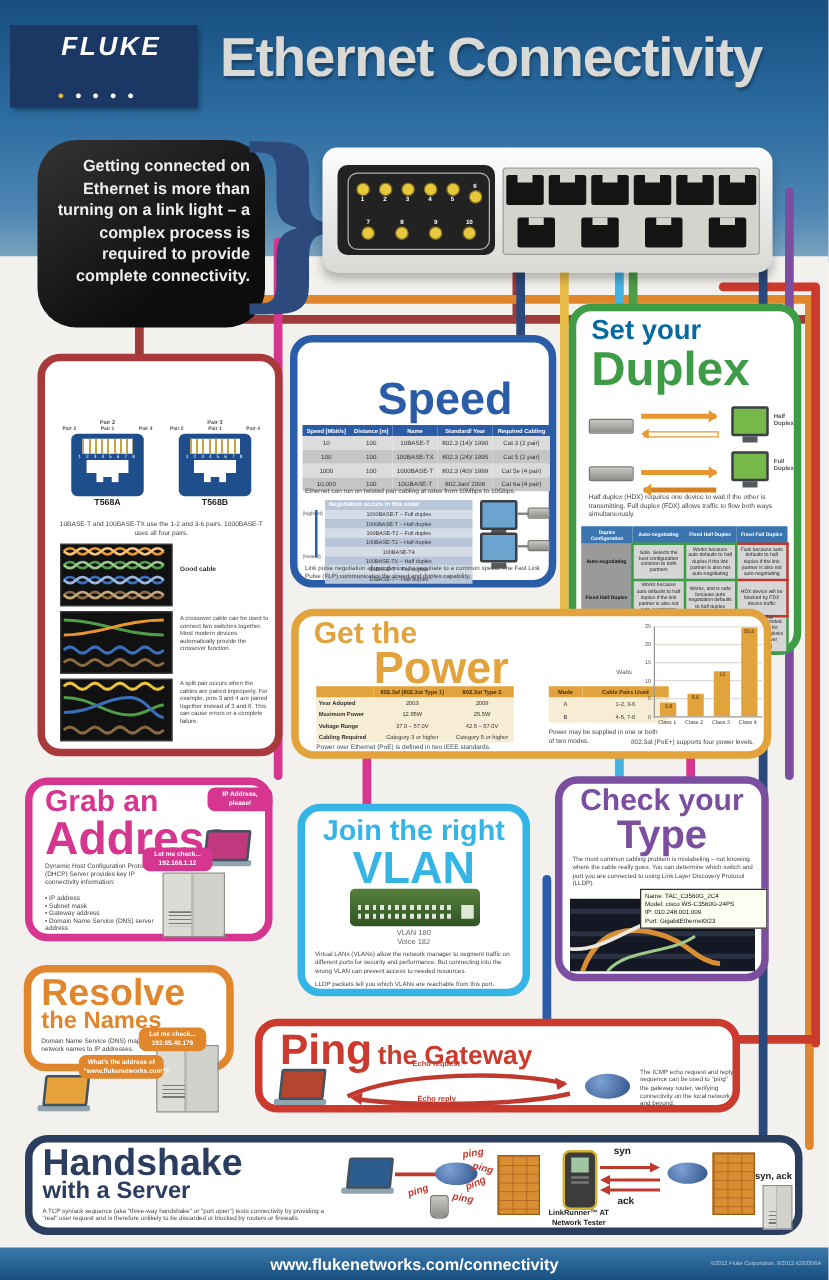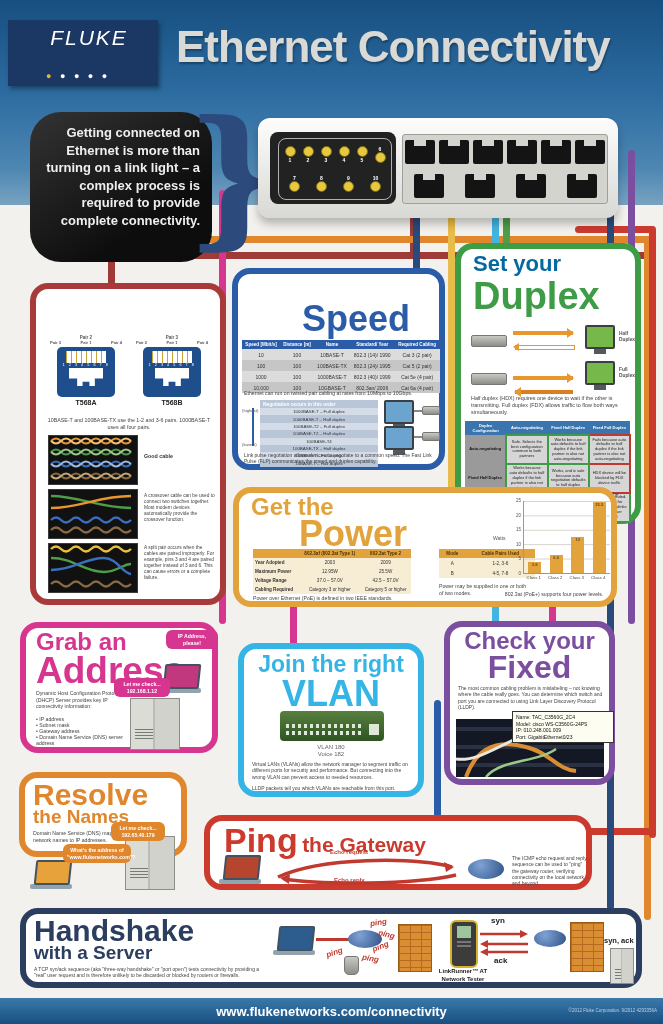--- a/index.html
+++ b/index.html
@@ -4,21 +4,21 @@
 <style>
   html,body{margin:0;padding:0;}
   .poster{position:relative;width:663px;height:1024px;overflow:hidden;background:#f2f1ed;
     font-family:"Liberation Sans",sans-serif;}
   
   .hdr{position:absolute;left:0;top:0;width:663px;height:210px;z-index:0;
     background:linear-gradient(180deg,#174f80 0%,#2d6ca1 45%,#4d86b2 80%,#7fa6c2 100%);}
   .hdr-white{position:absolute;left:0;top:205px;width:663px;height:795px;background:#f2f1ed;z-index:0;}
   .logo{position:absolute;left:8px;top:20px;width:150px;height:60px;background:#1b3764;
     box-shadow:2px 3px 4px rgba(0,0,0,.35);z-index:3;padding-top:6px;}
-  .logo .l1{display:block;color:#fff;font-size:21px;font-weight:normal;font-style:italic;
+  .logo .l1{display:block;color:#fff;font-size:21px;font-weight:bold;font-style:italic;
     letter-spacing:2px;text-align:center;margin-left:12px;}
   .logo .l2{display:block;color:#e8b53a;font-size:19px;font-weight:bold;font-style:italic;
     text-align:right;padding-right:16px;margin-top:-3px;}
   .logo .dots{position:absolute;left:38px;bottom:5px;font-size:9px;letter-spacing:3px;}
   .logo .dots .gold{color:#e8b53a}.logo .dots .white{color:#fff}
   .main-title{position:absolute;left:176px;top:22px;z-index:3;color:#d9d9d6;font-size:44px;
     font-weight:bold;letter-spacing:-1px;text-shadow:1px 2px 2px rgba(0,0,0,.3);}
   
   .intro{position:absolute;left:30px;top:112px;width:160px;height:138px;z-index:3;
     background:linear-gradient(145deg,#333 0%,#0d0d0d 70%);border-radius:31px;
@@ -542,21 +542,21 @@
       <div style="position:absolute;right:5px;bottom:6px;width:10px;height:11px;background:#dfe8d8;"></div>
     </div>
     <div class="abs" style="left:0;top:95px;width:174px;text-align:center;font-size:6px;color:#666;">VLAN 180</div>
     <div class="abs" style="left:0;top:102px;width:174px;text-align:center;font-size:6px;color:#666;">Voice 182</div>
     <div class="abs cap" style="left:8px;top:112px;width:160px;font-size:5px;">Virtual LANs (VLANs) allow the network manager to segment traffic on different ports for security and performance. But connecting into the wrong VLAN can prevent access to needed resources.</div>
     <div class="abs cap" style="left:8px;top:136px;width:160px;font-size:5px;">LLDP packets tell you which VLANs are reachable from this port.</div>
   </div>
 
   <div class="card b-port" style="left:444px;top:621px;width:171px;height:164px;">
     <div class="abs" style="left:0;top:0px;width:159px;text-align:center;color:#7b4ea0;font-size:24px;font-weight:bold;">Check your</div>
-    <div class="abs" style="left:0;top:22px;width:159px;text-align:center;color:#7b4ea0;font-size:32px;font-weight:bold;">Fixed</div>
+    <div class="abs" style="left:0;top:22px;width:159px;text-align:center;color:#7b4ea0;font-size:32px;font-weight:bold;">Type</div>
     <div class="abs cap" style="left:8px;top:58px;width:145px;font-size:5px;">The most common cabling problem is mislabeling – not knowing where the cable really goes. You can determine which switch and port you are connected to using Link Layer Discovery Protocol (LLDP).</div>
     <div class="abs" style="left:6px;top:92px;width:148px;height:58px;background:#141824;overflow:hidden;">
       <svg width="148" height="58" viewBox="0 0 148 58">
         <rect x="0" y="8" width="148" height="4" fill="#2a3142"></rect>
         <rect x="0" y="26" width="148" height="4" fill="#2a3142"></rect>
         <rect x="0" y="44" width="148" height="4" fill="#2a3142"></rect>
         <path d="M10,58 C20,30 40,20 70,28 C95,34 100,50 120,52" stroke="#d98e33" stroke-width="4" fill="none"></path>
         <path d="M0,40 C30,44 60,10 90,14" stroke="#e8e8e0" stroke-width="3" fill="none"></path>
         <path d="M30,58 C45,40 80,44 100,30" stroke="#9cc98a" stroke-width="2.5" fill="none"></path>
         <circle cx="118" cy="14" r="1.6" fill="#6cd96c"></circle>

